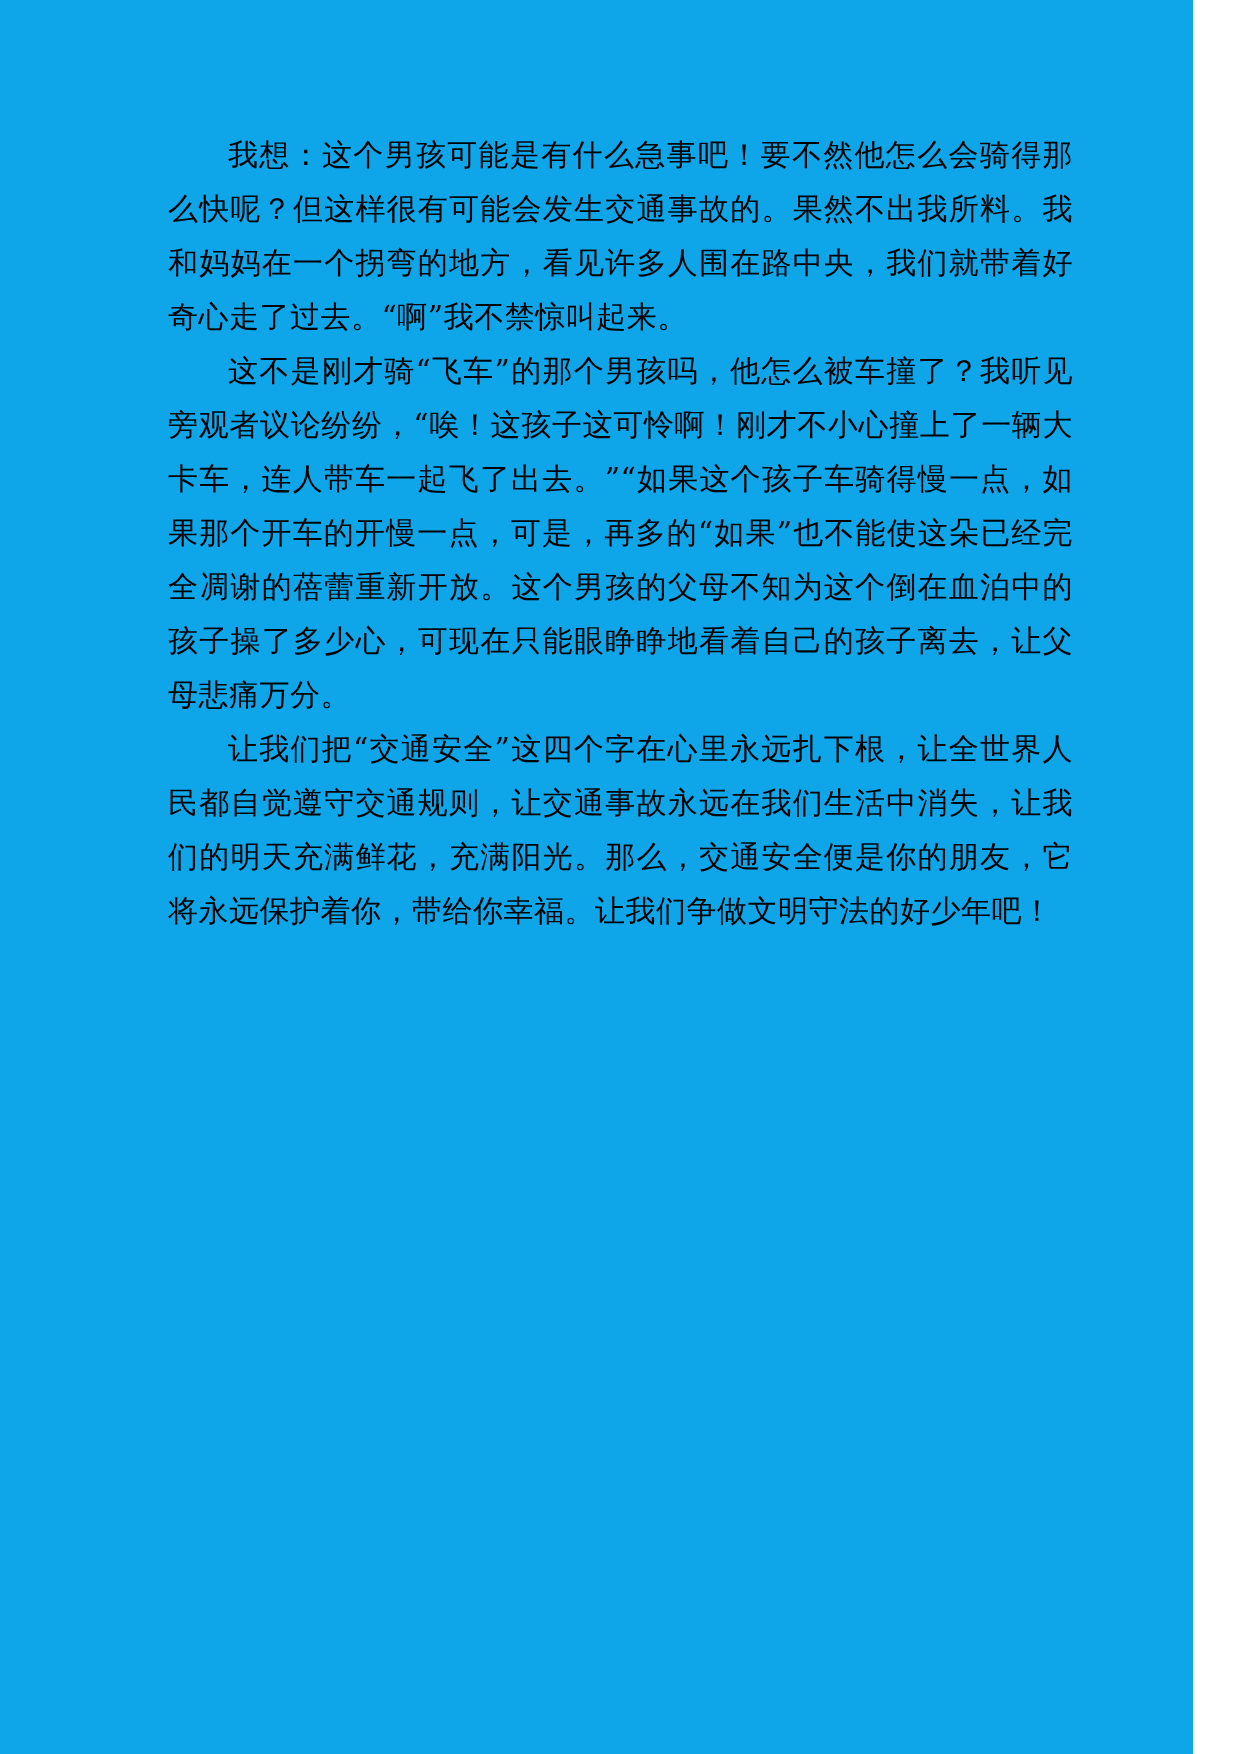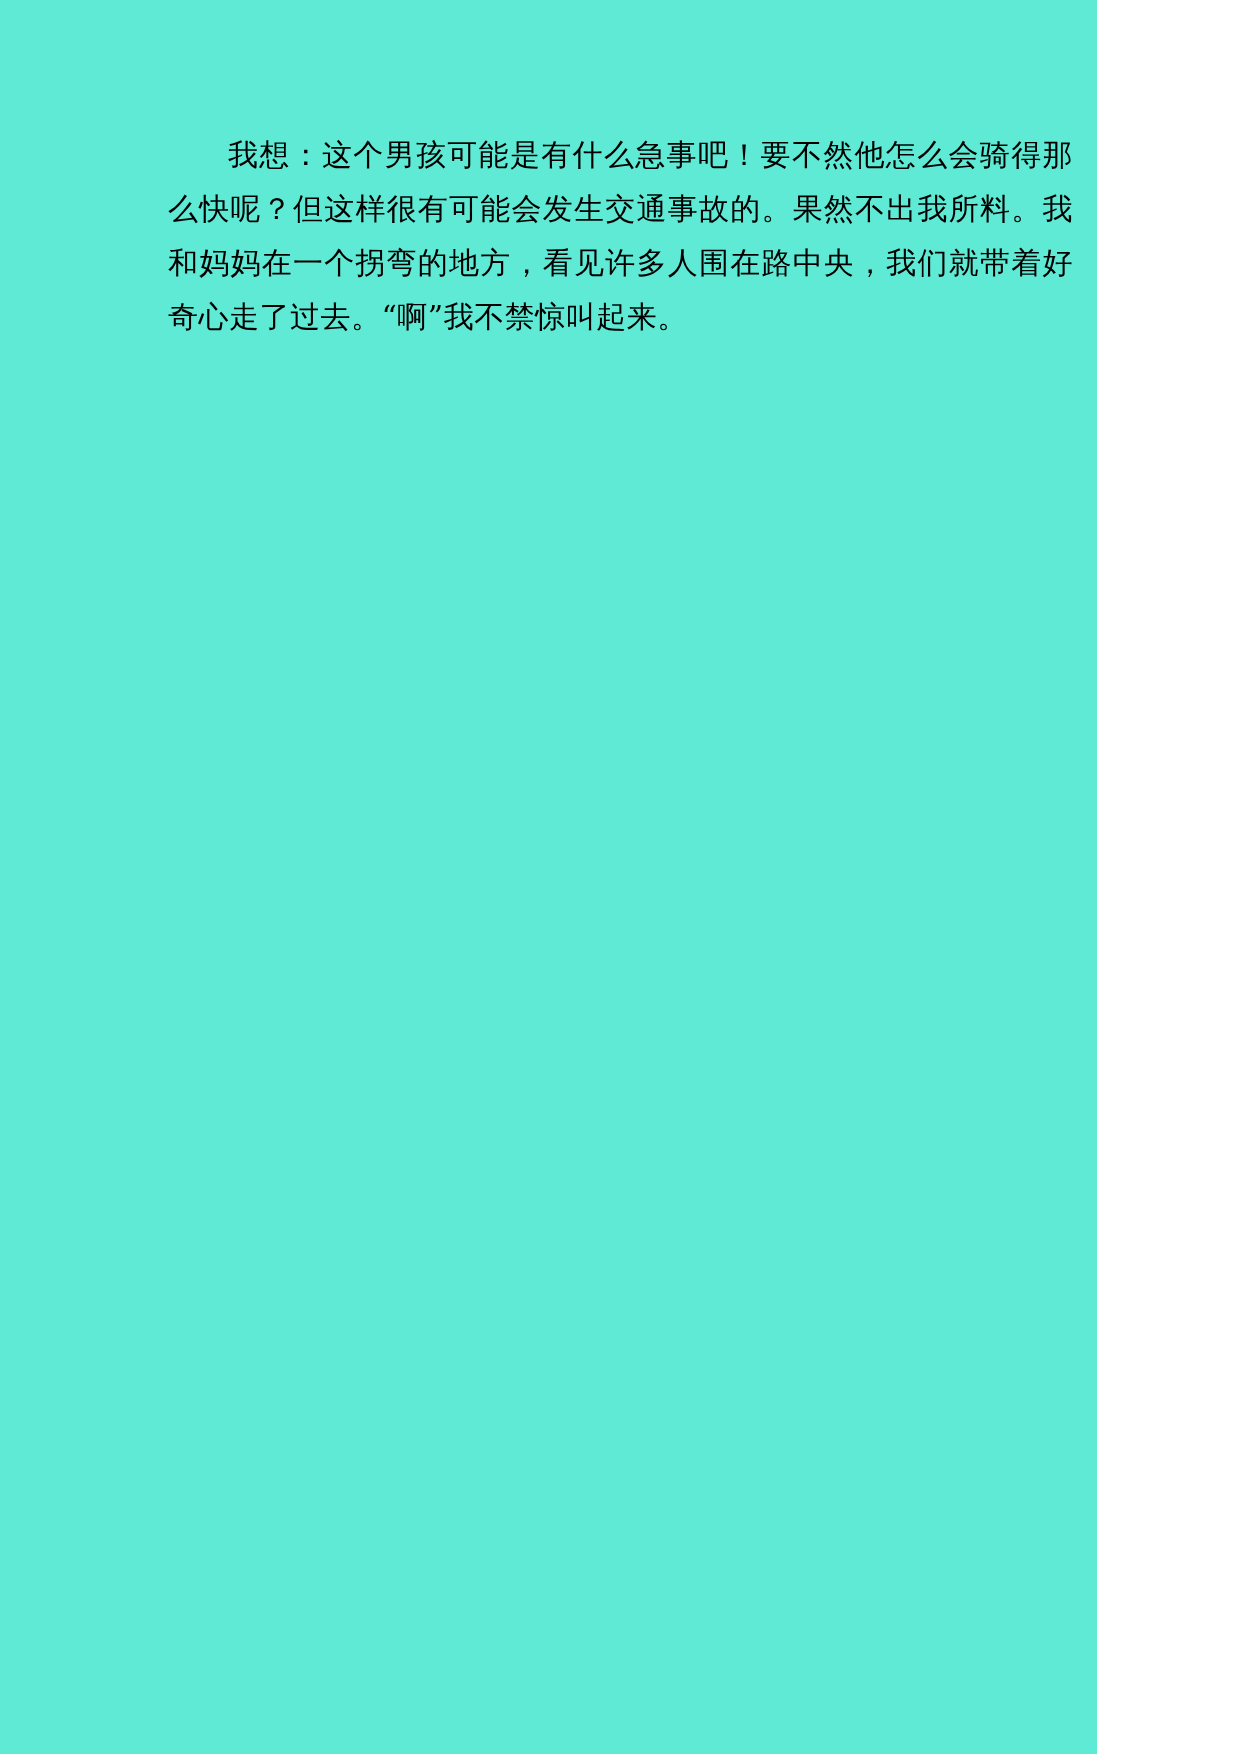--- a/index.html
+++ b/index.html
@@ -2,23 +2,23 @@
 <html><head>
 <meta charset="utf-8">
 <style>
   html, body {
     margin: 0;
     padding: 0;
     background: #ffffff;
   }
   .page {
     position: relative;
-    width: 1097px;
+    width: 1193px;
     height: 1754px;
-    background: #5eead4;
+    background: #0ea5e9;
     box-sizing: border-box;
     overflow: hidden;
   }
   .content {
     position: absolute;
     left: 168px;
     top: 128px;
     width: 905px;
   }
   .para {
@@ -33,14 +33,16 @@
     letter-spacing: 0.5px;
     word-break: break-all;
   }
 </style>
 </head>
 <body>
 
 <div class="page">
   <div class="content">
     <p class="para">我想：这个男孩可能是有什么急事吧！要不然他怎么会骑得那么快呢？但这样很有可能会发生交通事故的。果然不出我所料。我和妈妈在一个拐弯的地方，看见许多人围在路中央，我们就带着好奇心走了过去。“啊”我不禁惊叫起来。</p>
+    <p class="para">这不是刚才骑“飞车”的那个男孩吗，他怎么被车撞了？我听见旁观者议论纷纷，“唉！这孩子这可怜啊！刚才不小心撞上了一辆大卡车，连人带车一起飞了出去。”“如果这个孩子车骑得慢一点，如果那个开车的开慢一点，可是，再多的“如果”也不能使这朵已经完全凋谢的蓓蕾重新开放。这个男孩的父母不知为这个倒在血泊中的孩子操了多少心，可现在只能眼睁睁地看着自己的孩子离去，让父母悲痛万分。</p>
+    <p class="para">让我们把“交通安全”这四个字在心里永远扎下根，让全世界人民都自觉遵守交通规则，让交通事故永远在我们生活中消失，让我们的明天充满鲜花，充满阳光。那么，交通安全便是你的朋友，它将永远保护着你，带给你幸福。让我们争做文明守法的好少年吧！</p>
   </div>
 </div>
 
 </body></html>

